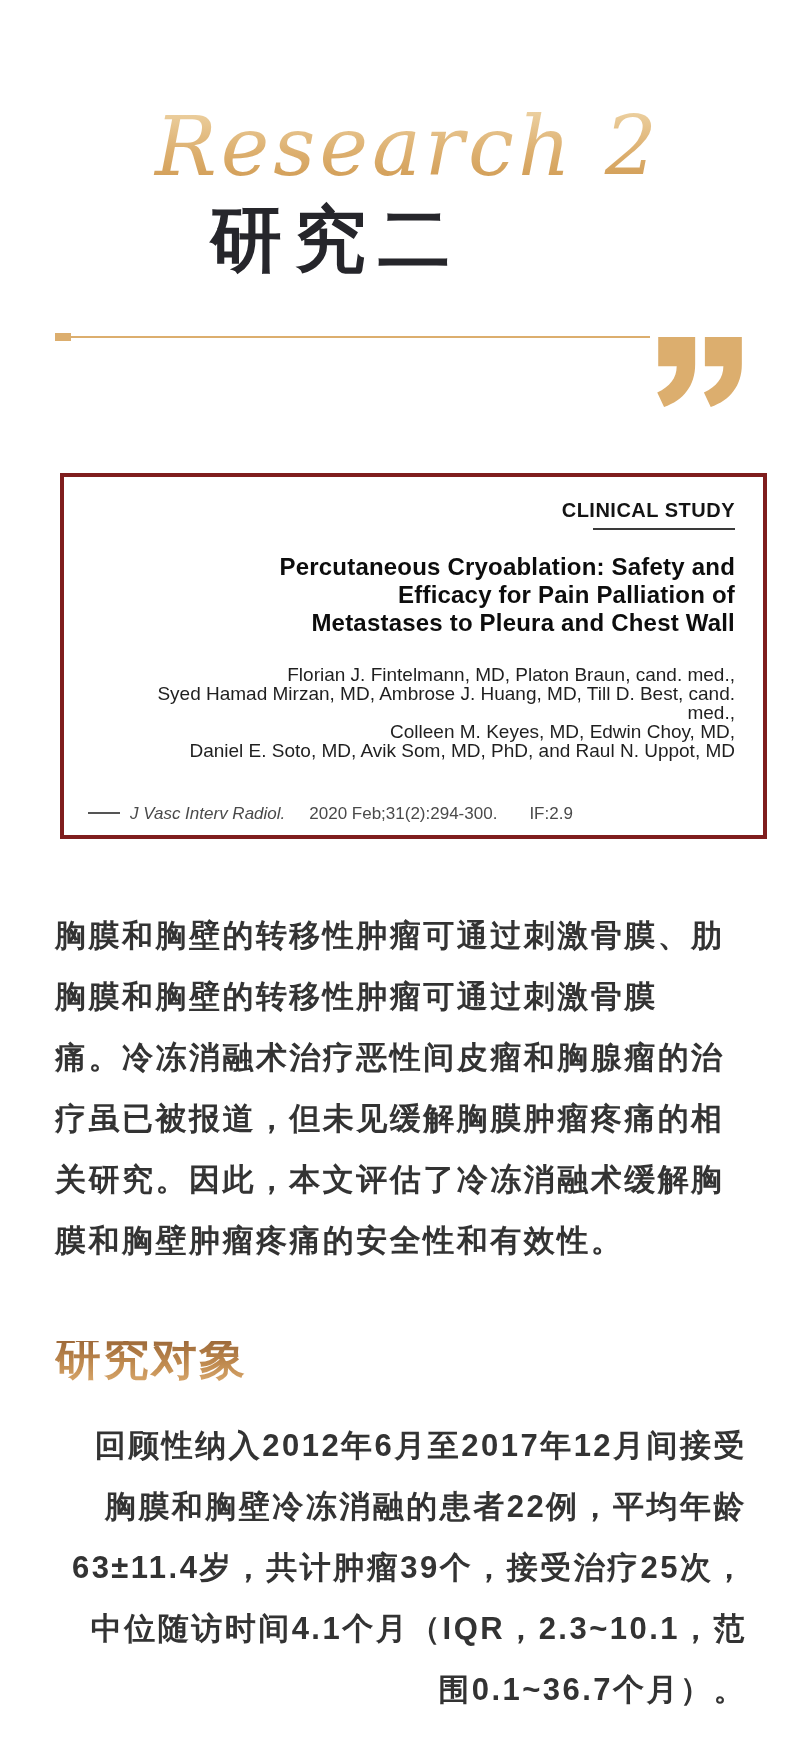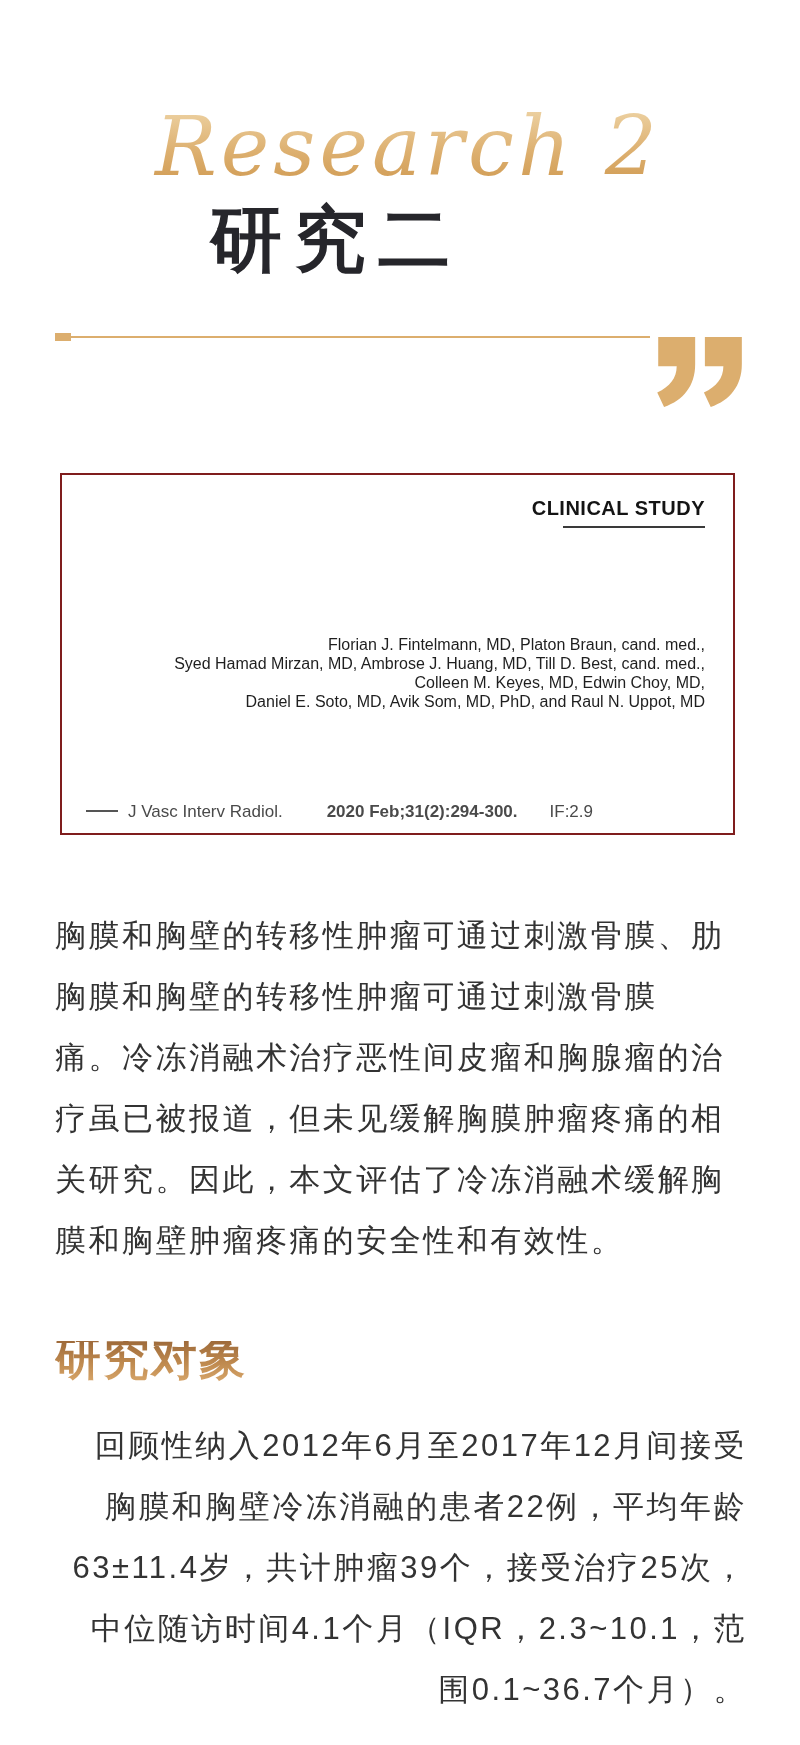--- a/index.html
+++ b/index.html
@@ -23,48 +23,48 @@
 
   
   .divider-tick{position:absolute;left:55px;top:333px;width:16px;height:8px;background:#dcae6e;}
   .divider-line{position:absolute;left:55px;top:336px;width:595px;height:2px;background:#dcae6e;}
   .quote-mark{position:absolute;left:656px;top:337px;width:90px;height:70px;}
   .quote-mark svg{display:block;}
 
   
   .paper-card{
     position:absolute;left:60px;top:473px;width:671px;height:358px;
-    border:2px solid #7f1d1d;background:#ffffff;
+    border:4px solid #7f1d1d;background:#ffffff;padding-left:28px;
   }
   .card-tag-wrap{position:absolute;top:22px;right:28px;text-align:right;}
   .card-tag{font-weight:700;font-size:20px;line-height:22px;color:#141414;letter-spacing:.5px;}
   .card-tag-rule{margin-top:7px;margin-left:auto;width:142px;height:2px;background:#3a3a3a;}
   .card-title{
     position:absolute;top:76px;right:28px;width:600px;text-align:right;
     font-weight:700;font-size:24px;line-height:28px;color:#0d0d0d;letter-spacing:.2px;
   }
   .card-authors{
-    position:absolute;top:160px;right:28px;width:620px;text-align:right;
-    font-size:16px;line-height:19px;color:#1f1f1f;
+    position:absolute;top:188px;right:28px;width:620px;text-align:right;
+    font-size:19px;line-height:19px;color:#1f1f1f;
   }
   .card-citation{
     position:absolute;top:327px;left:24px;right:24px;
     font-size:17px;line-height:20px;color:#4a4a4a;white-space:nowrap;
   }
   .cite-dash{display:inline-block;width:32px;height:2px;background:#555555;
     vertical-align:middle;margin-right:10px;margin-bottom:3px;}
-  .cite-journal{margin-right:44px;}
-  .cite-issue{margin-right:32px;font-weight:bold;}
+  .cite-journal{margin-right:24px;font-style:italic;}
+  .cite-issue{margin-right:32px;}
 
   
   .para{position:absolute;left:55px;width:692px;color:#333333;
     font-size:31px;line-height:61px;letter-spacing:.08em;}
   .para-abstract{top:905px;}
   .para-section{top:1415px;text-align:right;}
-  .para div{white-space:nowrap;}
+  .para div{white-space:nowrap;font-weight:bold;}
 
   
   .section-heading{
     position:absolute;left:55px;top:1341px;
     font-family:Liberation Mono, monospace;font-weight:700;
     font-size:46px;line-height:42px;letter-spacing:2px;
     background:linear-gradient(180deg,#9e6a3a 0%,#c08b50 55%,#d8a76b 100%);
     -webkit-background-clip:text;background-clip:text;color:transparent;
   }
 </style>
@@ -85,20 +85,25 @@
     </g>
   </svg>
 </div>
 
 <div class="paper-card">
   <div class="card-tag-wrap">
     <div class="card-tag">CLINICAL STUDY</div>
     <div class="card-tag-rule"></div>
   </div>
 
+  <div class="card-title">
+      <div>Percutaneous Cryoablation: Safety and</div>
+      <div>Efficacy for Pain Palliation of</div>
+      <div>Metastases to Pleura and Chest Wall</div>
+    </div>
 
   <div class="card-authors">
       <div>Florian J. Fintelmann, MD, Platon Braun, cand. med.,</div>
       <div>Syed Hamad Mirzan, MD, Ambrose J. Huang, MD, Till D. Best, cand. med.,</div>
       <div>Colleen M. Keyes, MD, Edwin Choy, MD,</div>
       <div>Daniel E. Soto, MD, Avik Som, MD, PhD, and Raul N. Uppot, MD</div>
     </div>
 
   <div class="card-citation">
     <span class="cite-dash"></span><span class="cite-journal">J Vasc Interv Radiol.</span><span class="cite-issue">2020 Feb;31(2):294-300.</span><span class="cite-if">IF:2.9</span>

